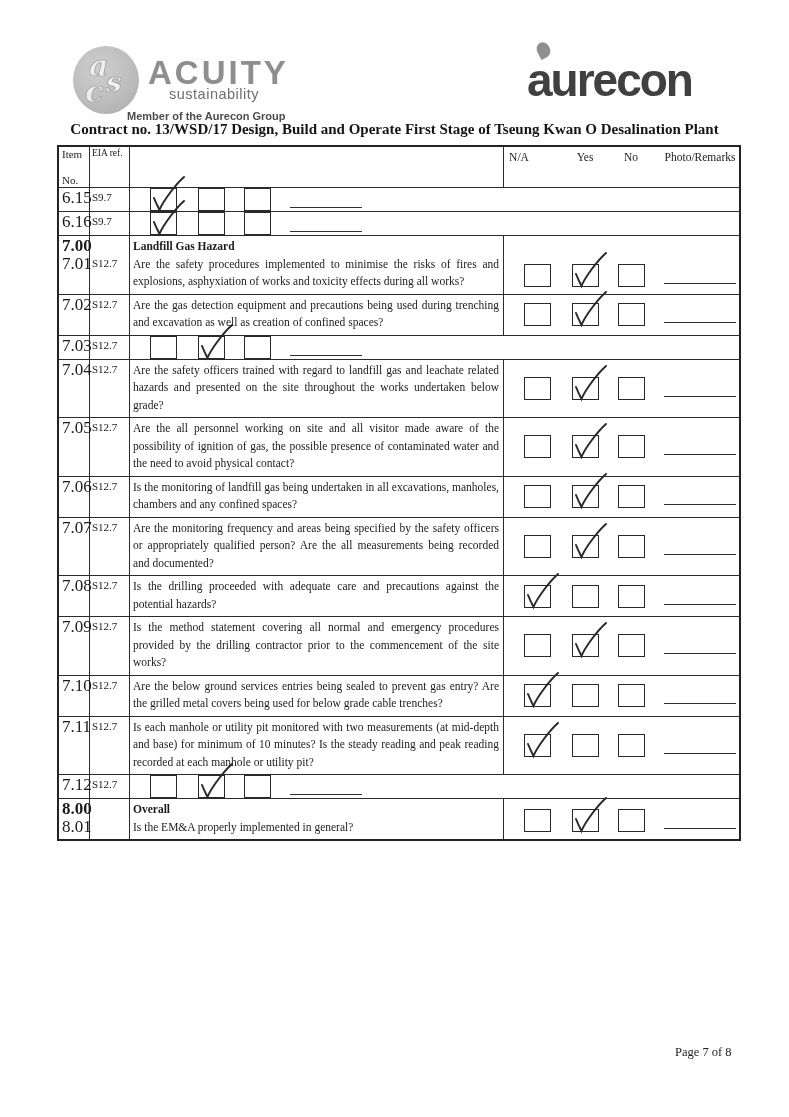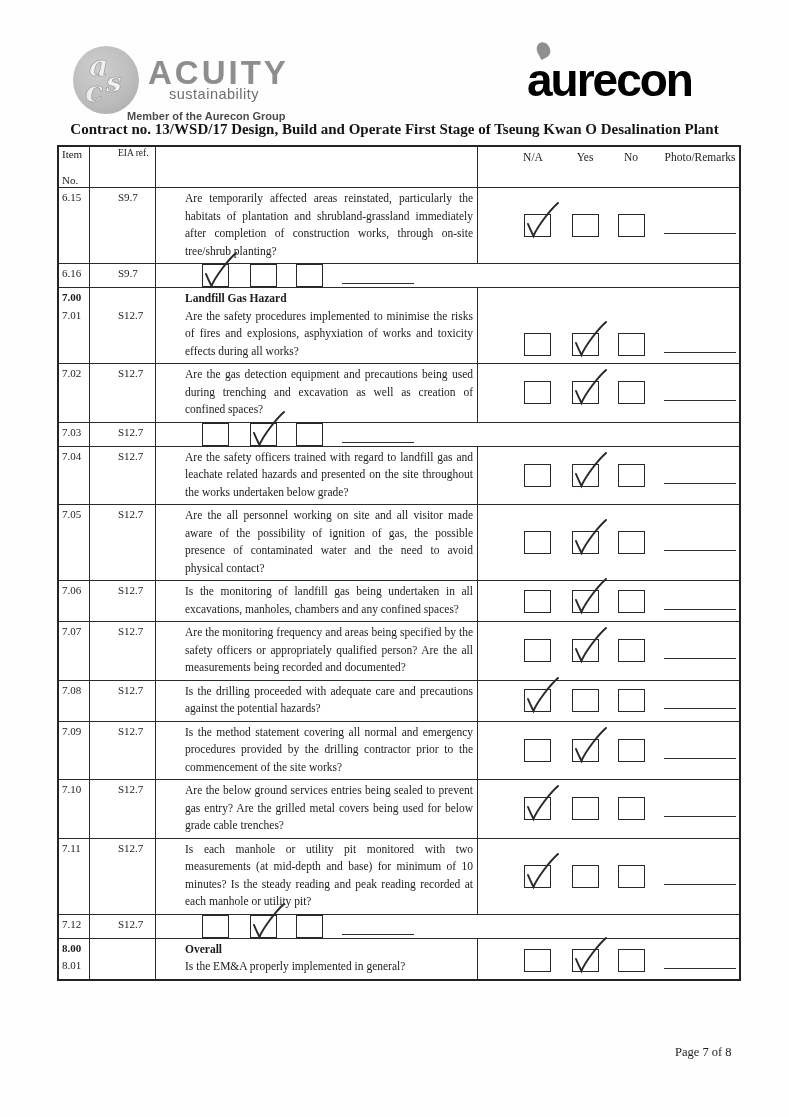--- a/index.html
+++ b/index.html
@@ -16,44 +16,44 @@
     background:radial-gradient(circle at 40% 35%, #cfcfcf 0%, #bdbdbd 55%, #a8a8a8 100%);}
   .acuity-circle svg{position:absolute;left:0;top:0;}
   .acuity-name{position:absolute;left:78px;top:10px;font-family:"Liberation Sans",sans-serif;
     font-weight:bold;font-size:33px;letter-spacing:3px;color:#8e8e8e;}
   .acuity-tag{position:absolute;left:99px;top:42px;font-family:"Liberation Sans",sans-serif;
     font-size:14.5px;color:#6e6e6e;letter-spacing:0.5px;}
   .acuity-member{position:absolute;left:57px;top:66px;font-family:"Liberation Sans",sans-serif;
     font-size:11px;font-weight:bold;color:#4c4c4c;}
   .aurecon-logo{position:absolute;left:527px;top:40px;width:215px;height:70px;}
   .aurecon-word{position:absolute;left:0px;top:17px;font-family:"Liberation Sans",sans-serif;
-    font-weight:bold;font-size:46px;line-height:1;color:#000000;letter-spacing:-2px;}
+    font-weight:bold;font-size:46px;line-height:1;color:#404040;letter-spacing:-2px;}
   .aurecon-leaf{position:absolute;left:10px;top:2px;width:13px;height:16px;background:#8f8f8f;
     border-radius:60% 60% 60% 0;transform:rotate(-28deg);}
   
   .doc-title{position:absolute;left:0;top:121px;width:789px;text-align:center;
     font-weight:bold;font-size:15px;color:#151515;}
   
   .tbl{position:absolute;left:57px;top:145px;width:680px;border:2px solid #232323;
     border-bottom-width:2.5px;background:#fff;}
-  .hdr,.row{display:flex;border-bottom:1.4px solid #2b2b2b;gap:26px;}
+  .hdr,.row{display:flex;border-bottom:1.4px solid #2b2b2b;}
   .row:last-child{border-bottom:none;}
   .c-item{width:31px;flex:0 0 31px;border-right:1.2px solid #2b2b2b;padding:1px 2px 1px 3px;box-sizing:border-box;}
   .c-eia{width:40px;flex:0 0 40px;border-right:1.2px solid #2b2b2b;padding:1px 2px;box-sizing:border-box;}
   .c-q{flex:1 1 auto;border-right:1.2px solid #2b2b2b;padding:2px 4px 3px 3px;box-sizing:border-box;}
   .c-checks{width:235px;flex:0 0 235px;box-sizing:border-box;display:flex;align-items:center;}
   
   .hdr{height:40px;}
   .hdr .c-item{display:flex;flex-direction:column;justify-content:space-between;font-size:11px;}
   .hdr .c-eia{font-size:9.5px;}
   .hdr .c-checks{position:relative;font-size:11.5px;}
   .hdr-lab{position:absolute;top:4px;transform:translateX(-50%);white-space:nowrap;}
   
   .row{font-size:11.5px;line-height:17.5px;}
-  .c-item{font-size:11px;}
+  .c-item{font-size:17px;}
   .c-eia{font-size:11px;}
   .c-q{text-align:justify;}
   .q-title{font-weight:bold;text-align:left;display:block;}
   .num2{display:block;}
   .row.section .num1{font-weight:bold;}
   .row.section .c-eia .eia-val{display:block;padding-top:17.5px;}
   .row.section .c-checks{align-items:flex-end;padding-bottom:7px;}
   
   .checks-inner{position:relative;width:100%;height:23px;}
   .cbox{position:absolute;top:0;width:25px;height:21px;border:1.8px solid #282828;background:transparent;}
@@ -91,38 +91,35 @@
   <div class="hdr">
     <div class="c-item">
       <span>Item</span>
       <span>No.</span>
     </div>
     <div class="c-eia">
       <span>EIA ref.</span>
     </div>
     <div class="c-q"></div>
     <div class="c-checks">
-      <span class="hdr-lab" style="left:29px">N/A</span>
+      <span class="hdr-lab" style="left:15px">N/A</span>
       <span class="hdr-lab" style="left:81px">Yes</span>
       <span class="hdr-lab" style="left:127px">No</span>
       <span class="hdr-lab" style="left:196px">Photo/Remarks</span>
     </div>
   </div>
   <div id="rows-host">
   <div class="row">
     <div class="c-item">
       <span class="num1">6.15</span>
       
     </div>
     <div class="c-eia">
       <span class="eia-val">S9.7</span>
     </div>
-    <div class="c-q">
-      <span class="q-text">Are temporarily affected areas reinstated, particularly the habitats of plantation and shrubland-grassland immediately after completion of construction works, through on-site tree/shrub planting?</span>
-    </div>
     <div class="c-checks">
       <div class="checks-inner">
         <span class="cbox cb-na checked">
           <svg class="tick" viewBox="0 0 46 42">
             <path d="M9 23 C11 28, 13.5 33, 14.5 35 C18 26, 31 9, 39 2" stroke="#2a2a2a" stroke-width="2" fill="none" stroke-linecap="round"></path>
           </svg>
         </span>
         <span class="cbox cb-yes">
           
         </span>

